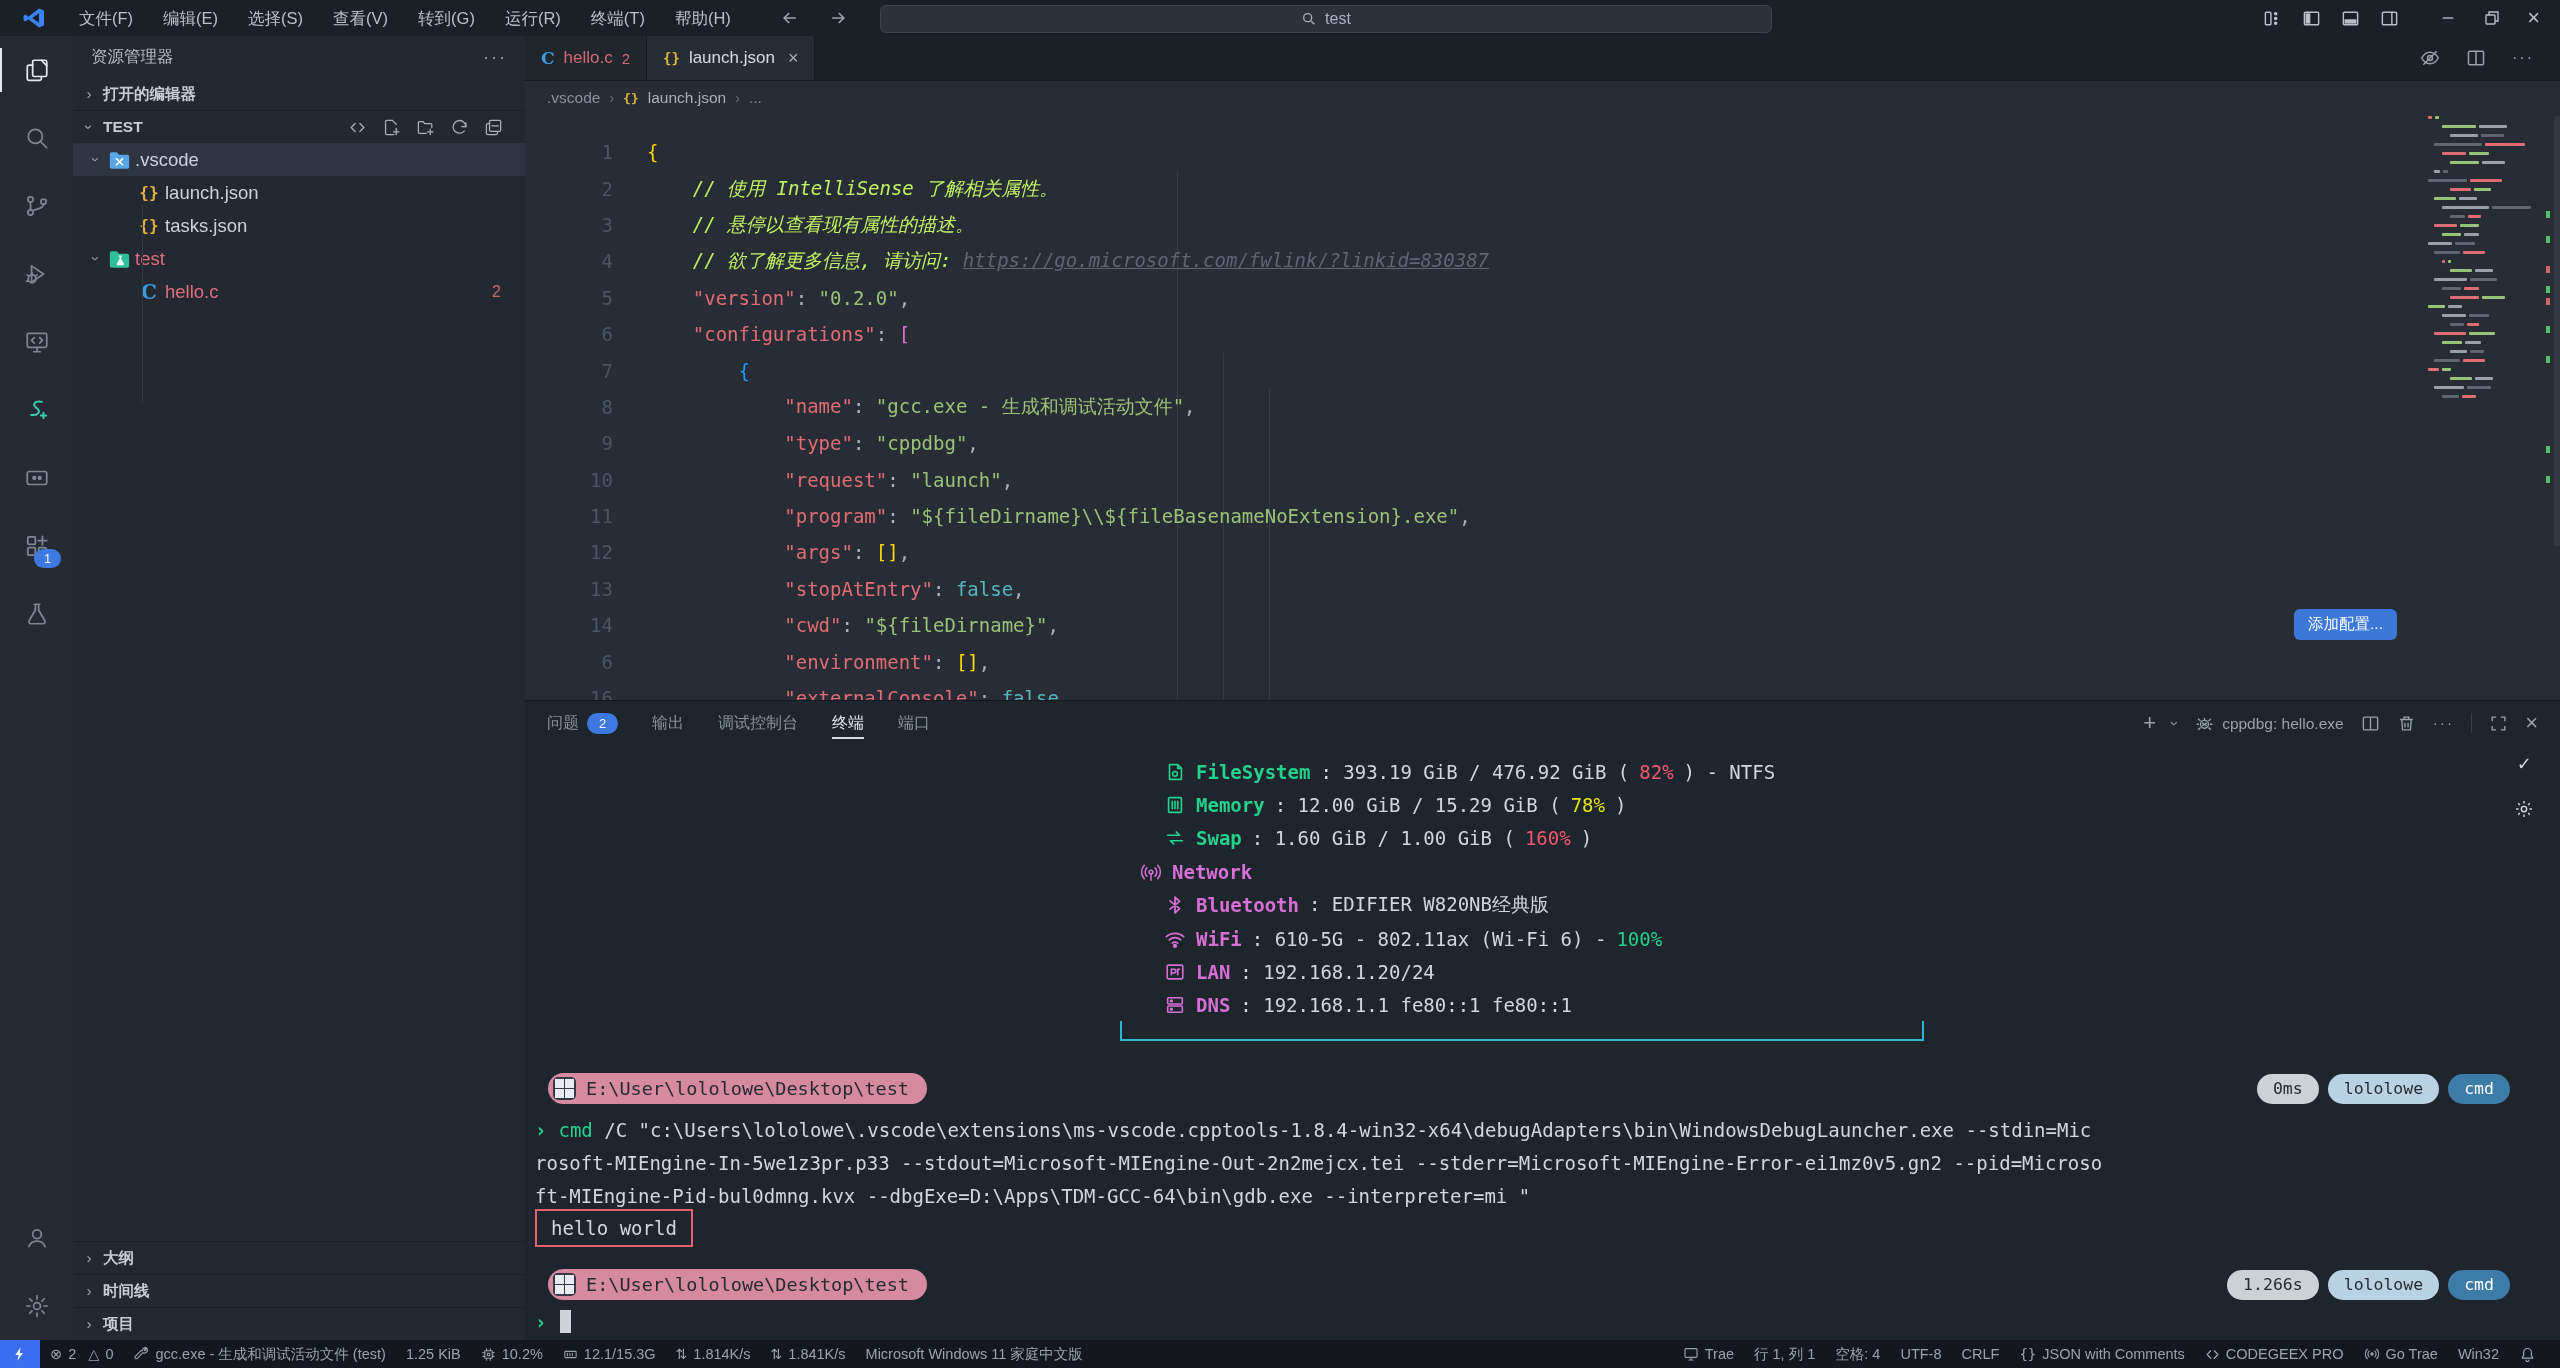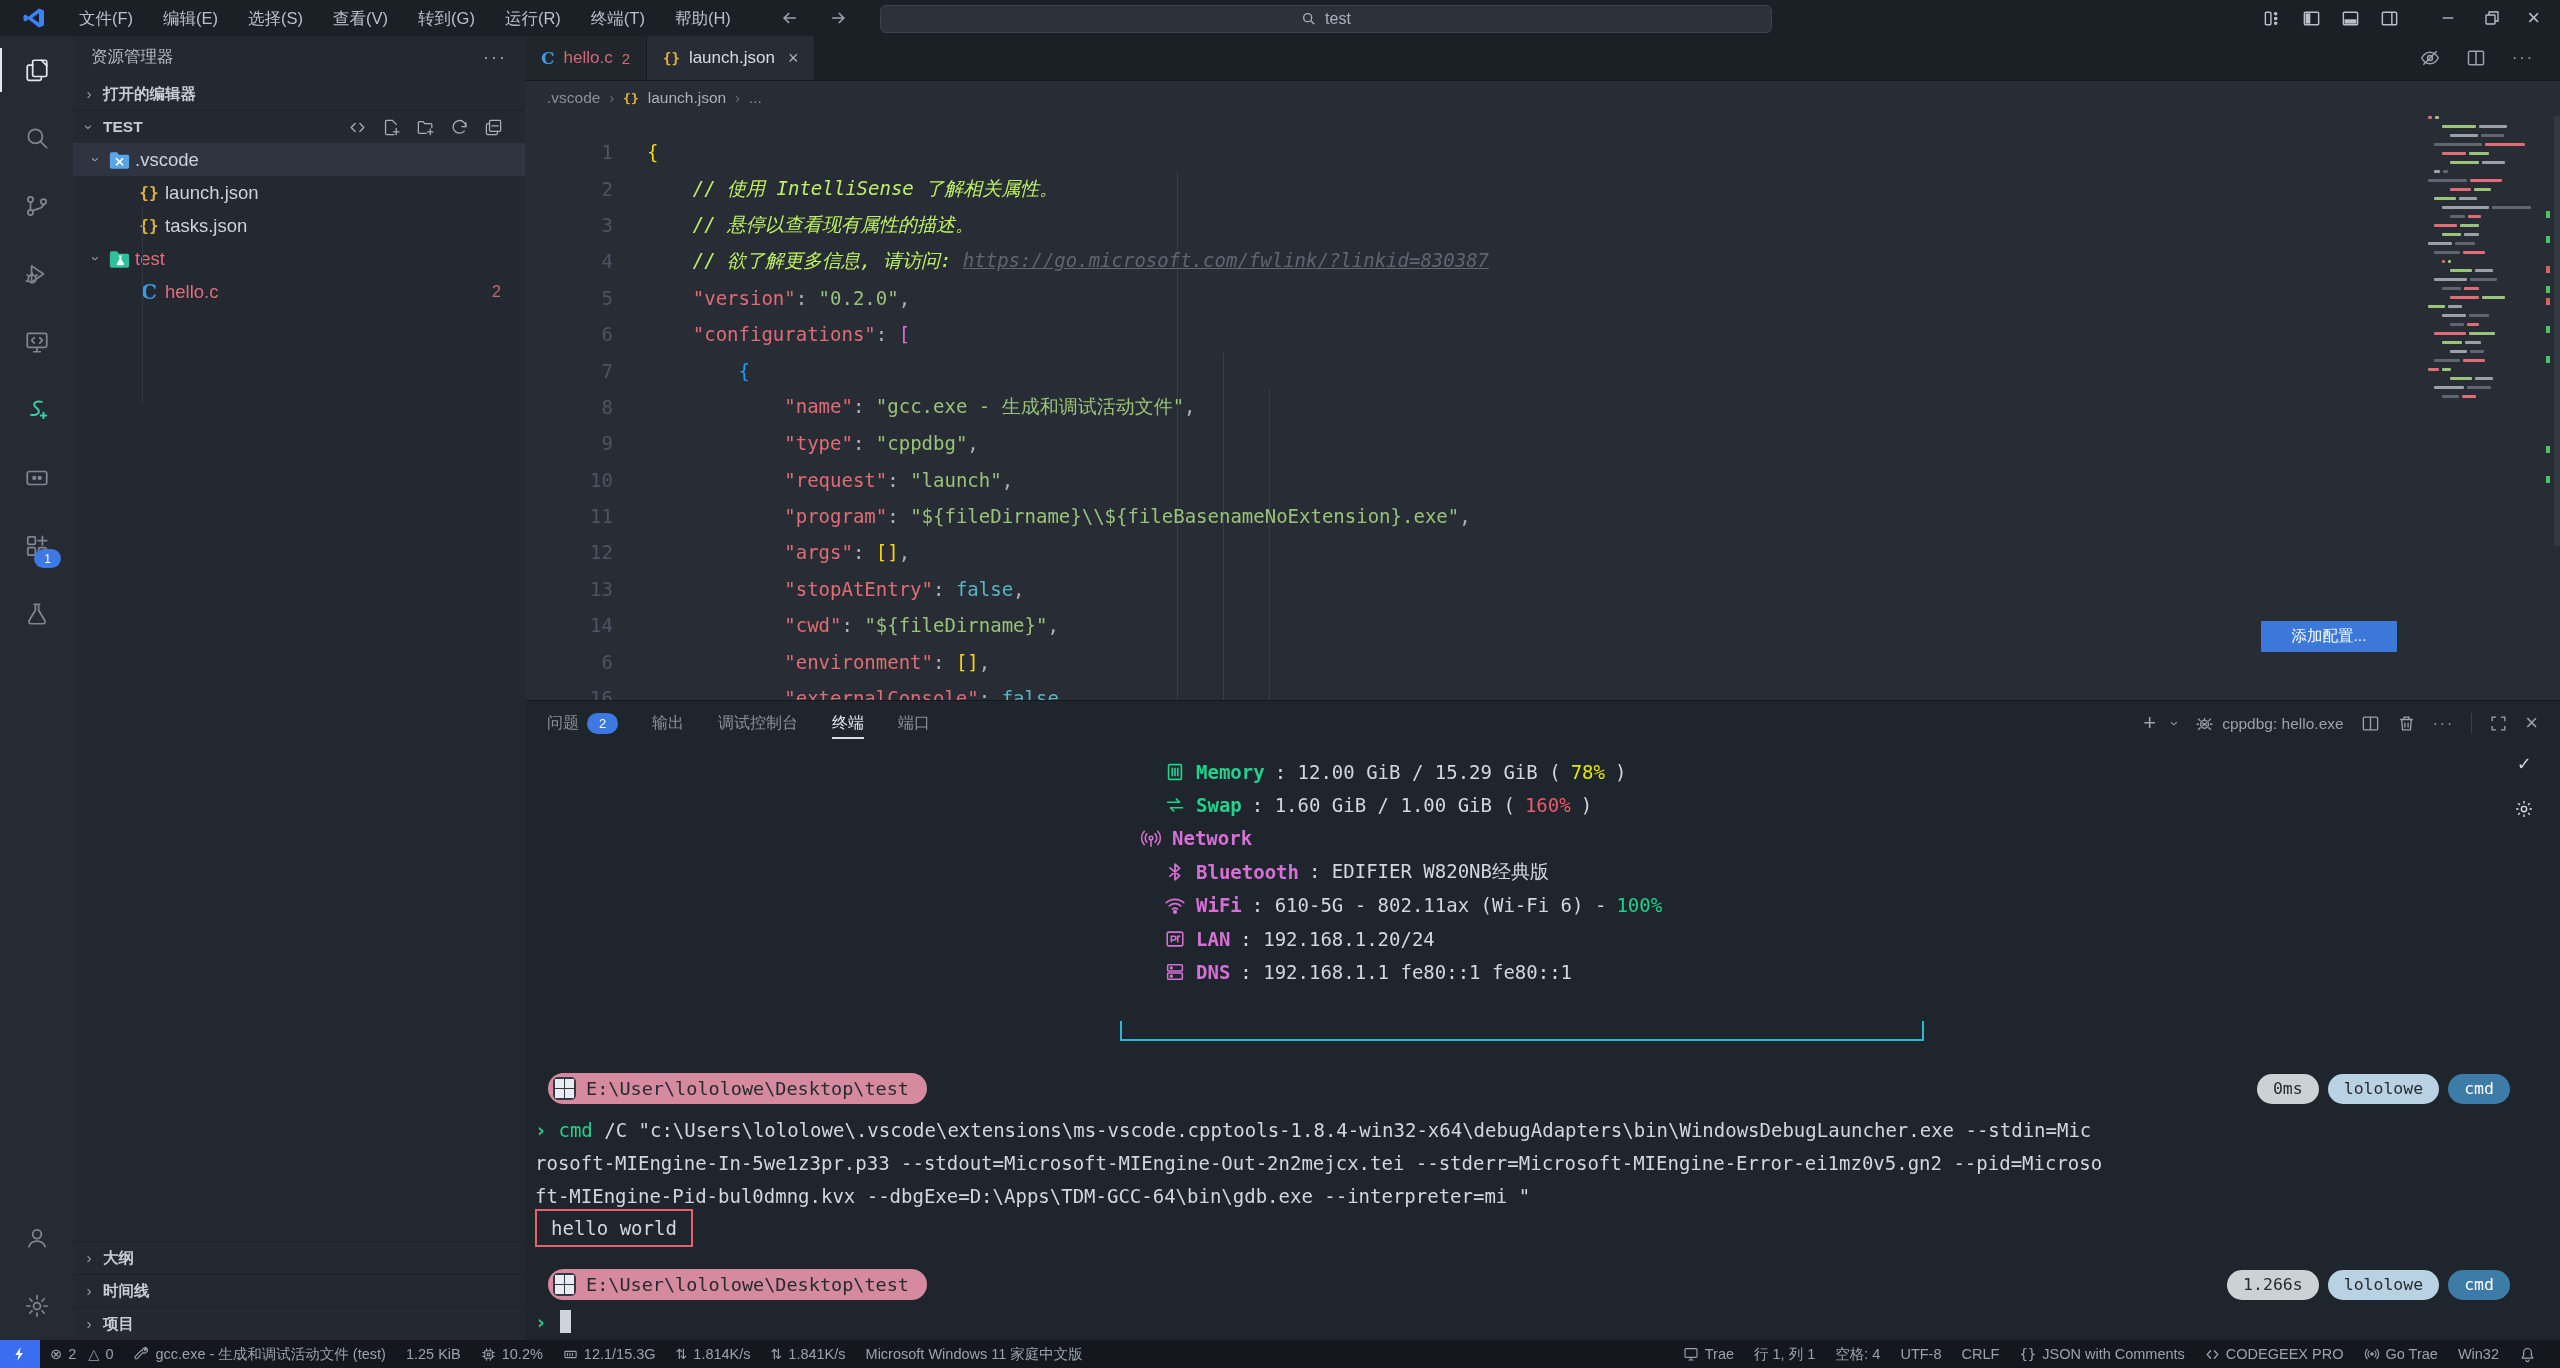--- a/index.html
+++ b/index.html
@@ -57,22 +57,22 @@
   
   .codearea{position:absolute;left:525px;top:116px;right:0;height:584px;background:#282d35;overflow:hidden;}
   .codelines{position:absolute;left:0;top:18px;right:0;}
   .cl{display:flex;height:36.4px;align-items:center;font-size:19px;}
   .cl .ln{width:88px;text-align:right;padding-right:34px;color:#4b5563;font-family:"DejaVu Sans Mono",monospace;flex:none;}
   .cl .ct{white-space:pre;font-family:"DejaVu Sans Mono",monospace;}
   .c-p{color:#abb2bf}.c-key{color:#e06c75}.c-str{color:#98c379}.c-cmt{color:#bef264;font-style:italic}
   .c-link{color:#5f6672;font-style:italic;text-decoration:underline}
   .c-y1{color:#ffd700}.c-m2{color:#da70d6}.c-b3{color:#179fff}.c-ybr{color:#ffd700}.c-cy{color:#56b6c2}
   .iguide{position:absolute;width:1px;background:#373e48;}
-  .addcfg{position:absolute;right:163px;bottom:48px;width:136px;height:31px;background:#3c78d8;color:#fff;font-size:15.5px;
-          border-radius:1px;display:flex;align-items:center;justify-content:center;}
+  .addcfg{position:absolute;right:163px;bottom:60px;width:103px;height:31px;background:#3c78d8;color:#fff;font-size:15.5px;
+          border-radius:6px;display:flex;align-items:center;justify-content:center;}
   .minimap{position:absolute;right:10px;top:0;width:122px;height:470px;}
   .mm-row{height:5px;margin-bottom:4px;display:flex;gap:3px;}
   .mm-seg{height:3px;border-radius:1px;}
   .mm-ruler{position:absolute;right:0;top:0;width:4px;height:470px;}
   .mm-mark{position:absolute;right:0;width:4px;height:7px;}
   .vscroll{position:absolute;right:0;top:0;width:6px;height:430px;background:rgba(255,255,255,0.06);}
   
   .panel{position:absolute;left:525px;top:700px;right:0;bottom:28px;background:#1f252c;border-top:1px solid #15191f;}
   .paneltabs{position:absolute;left:0;top:0;right:0;height:44px;display:flex;align-items:center;padding-left:22px;gap:34px;
              font-size:16px;color:#8a919c;}
@@ -715,20 +715,33 @@
       <span>
           <svg width="19" height="19" viewBox="0 0 24 24" fill="none" stroke="currentColor" stroke-width="1.7">
             <path d="M4 9V4h5M20 9V4h-5M4 15v5h5M20 15v5h-5"></path>
           </svg>
         </span>
       <span style="font-size:22px;">×</span>
     </div>
 
     <div class="term">
       <div class="sysinfo" id="sysinfo">
+          <div class="si-row">
+            <span class="si-ic" style="color: rgb(35, 209, 139);">
+              <svg width="22" height="22" viewBox="0 0 24 24" fill="none" stroke="currentColor" stroke-width="1.8" stroke-linecap="round" stroke-linejoin="round">
+                <path d="M6 4h9l4 4v12H6z"></path>
+                <path d="M15 4v4h4"></path>
+                <circle cx="12" cy="14" r="2.6"></circle>
+              </svg>
+            </span>
+            <span class="t-g">FileSystem</span>
+            <span class="t-w"> : 393.19 GiB / 476.92 GiB (</span>
+            <span class="t-r">82%</span>
+            <span class="t-w">) - NTFS</span>
+          </div>
           <div class="si-row">
             <span class="si-ic" style="color: rgb(35, 209, 139);">
               <svg width="22" height="22" viewBox="0 0 24 24" fill="none" stroke="currentColor" stroke-width="1.8" stroke-linecap="round" stroke-linejoin="round">
                 <rect x="5" y="4" width="14" height="16" rx="1"></rect>
                 <path d="M9 8v8M12 8v8M15 8v8"></path>
               </svg>
             </span>
             <span class="t-g">Memory</span>
             <span class="t-w"> : 12.00 GiB / 15.29 GiB (</span>
             <span class="t-y">78%</span>

